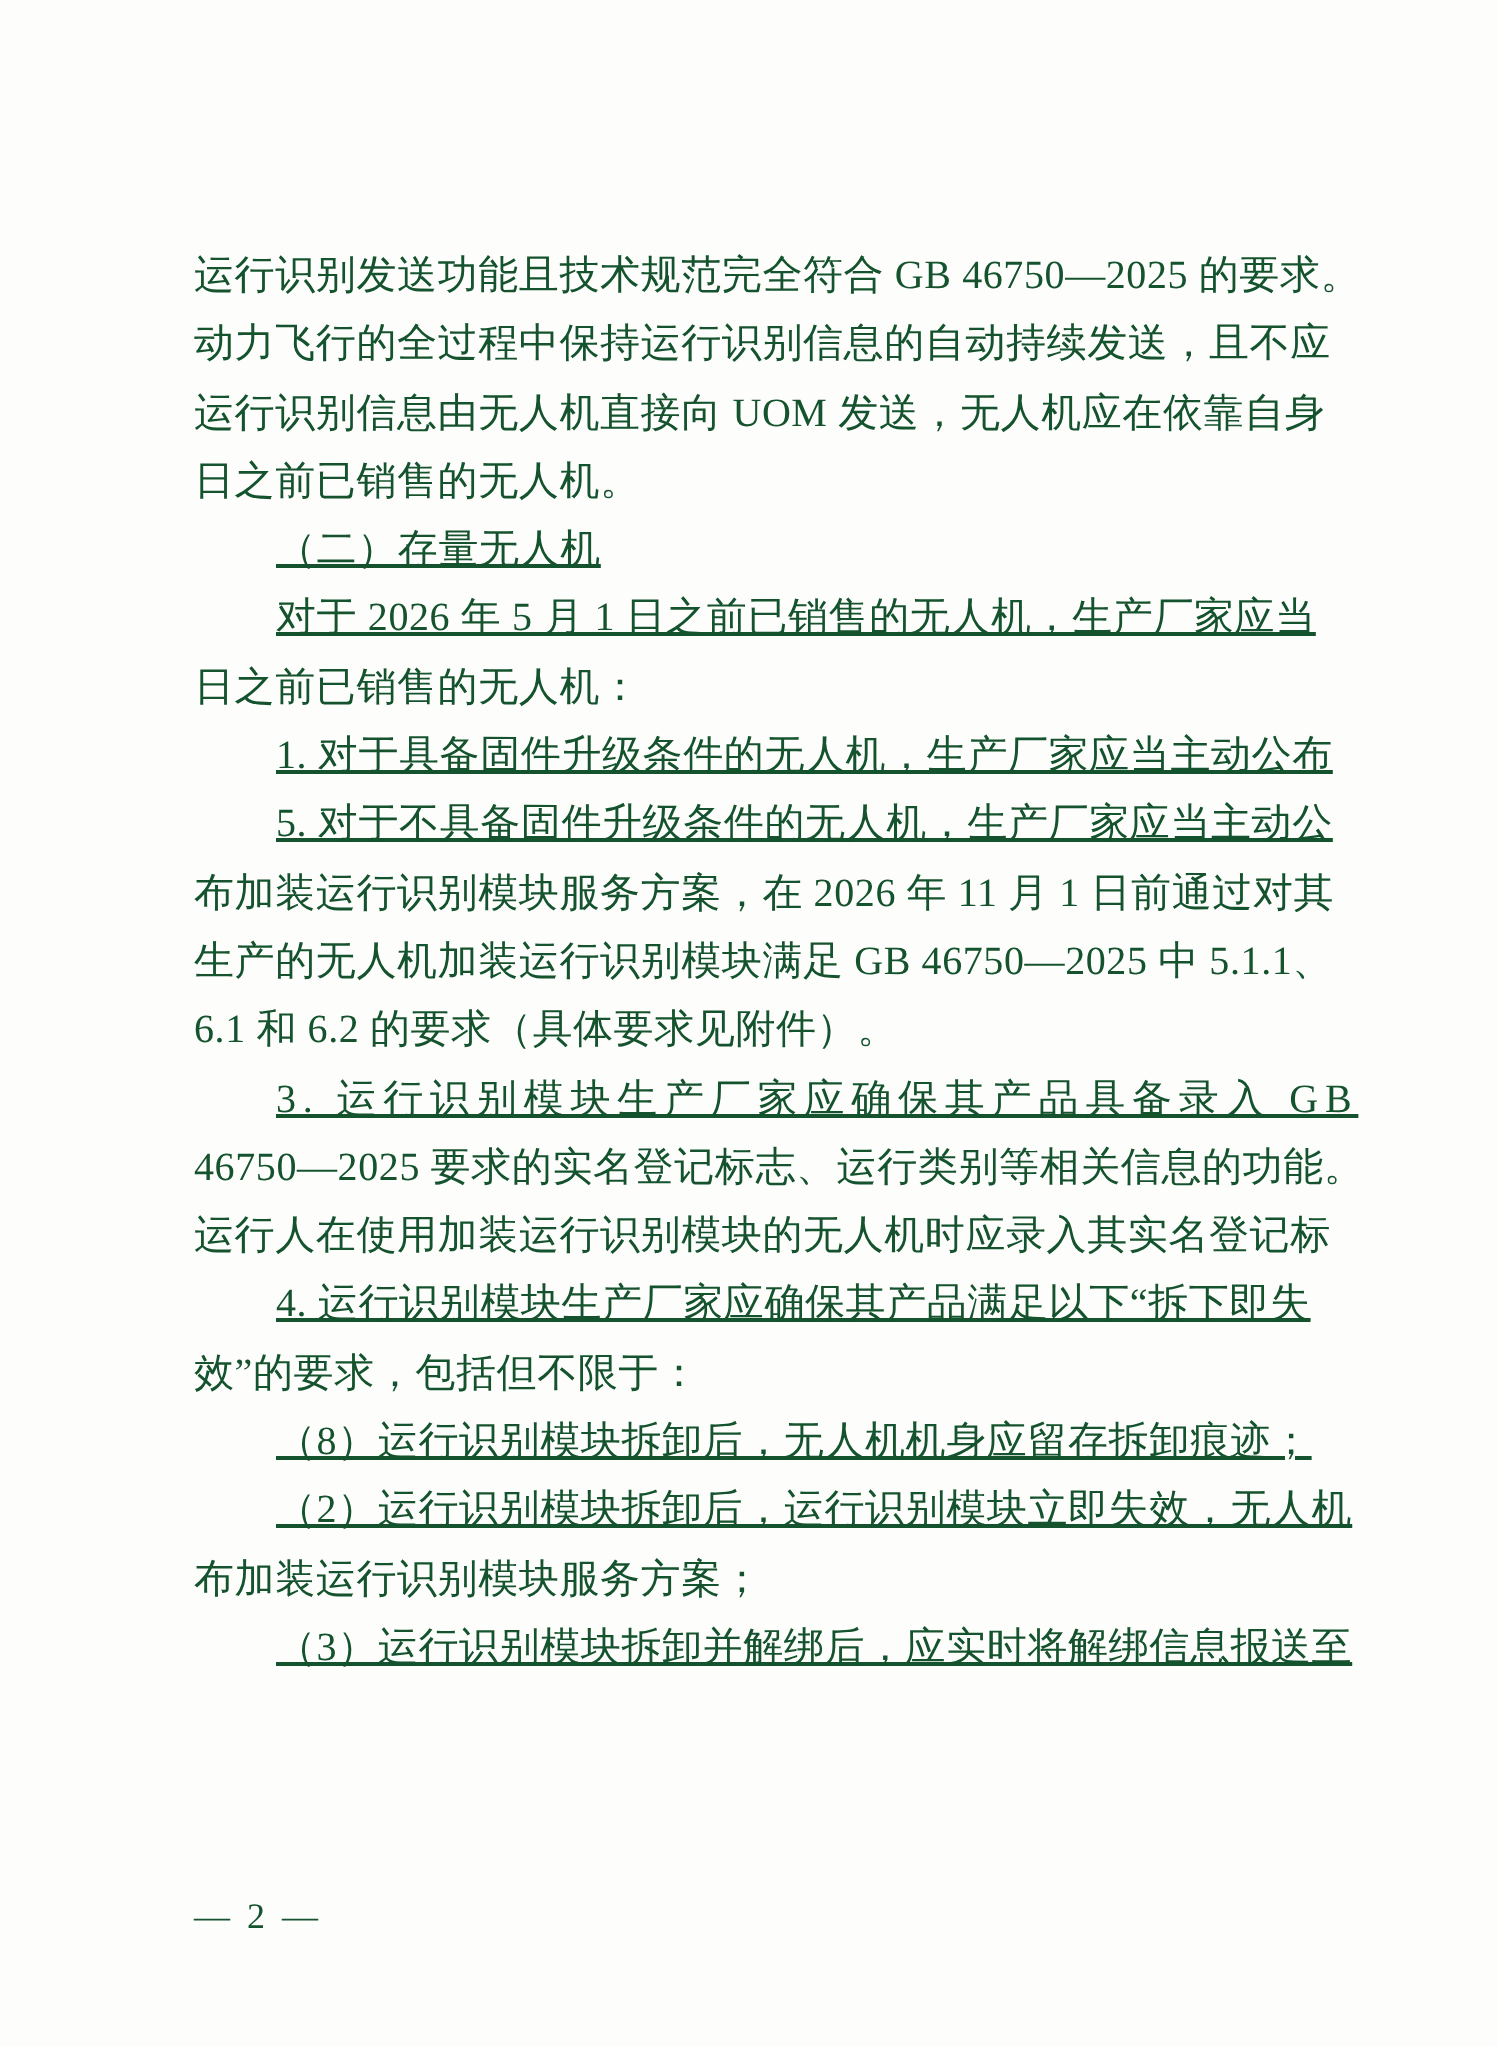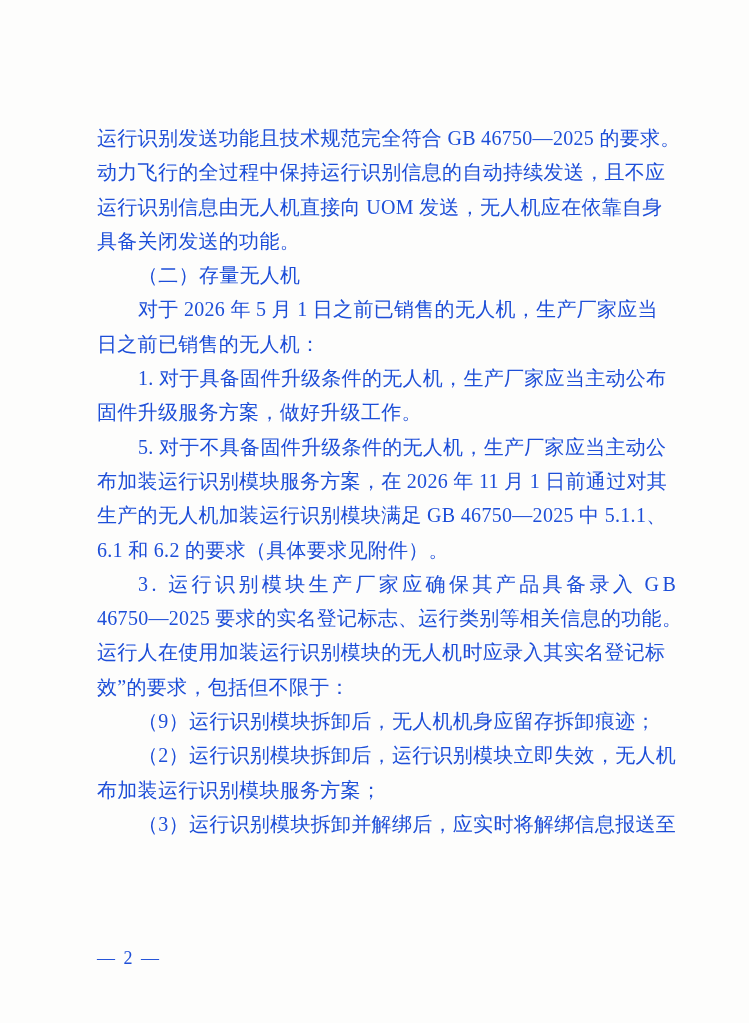--- a/index.html
+++ b/index.html
@@ -8,37 +8,38 @@
     background: #e8e8e8;
   }
   .page {
     position: relative;
     width: 749px;
     height: 1023px;
     margin: 0 auto;
     background: #fdfdfc;
     overflow: hidden;
     font-family: "Liberation Serif", "DejaVu Serif", serif;
-    color: #1d4ed8;
+    color: #14532d;
   }
   .body-text {
     position: absolute;
     left: 97px;
     top: 121px;
     width: 562px;
   }
   .line {
     height: 34.3px;
     line-height: 34.3px;
     font-size: 20px;
     letter-spacing: 0.3px;
     white-space: nowrap;
   }
   .line[data-indent="true"] {
     padding-left: 41px;
+    text-decoration: underline;
   }
   .line[data-stretch="true"] {
     letter-spacing: 3.4px;
   }
   .page-number {
     position: absolute;
     left: 97px;
     top: 947px;
     font-size: 18px;
     line-height: 22px;
@@ -46,33 +47,33 @@
   }
 </style>
 </head>
 <body>
 
 <div class="page">
   <div class="body-text">
     <div class="line" data-indent="false" data-stretch="false">运行识别发送功能且技术规范完全符合 GB 46750—2025 的要求。</div>
     <div class="line" data-indent="false" data-stretch="false">动力飞行的全过程中保持运行识别信息的自动持续发送，且不应</div>
     <div class="line" data-indent="false" data-stretch="false">运行识别信息由无人机直接向 UOM 发送，无人机应在依靠自身</div>
-    <div class="line" data-indent="false" data-stretch="false">具备关闭发送的功能。</div>
+    <div class="line" data-indent="false" data-stretch="false">日之前已销售的无人机。</div>
     <div class="line" data-indent="true" data-stretch="false">（二）存量无人机</div>
     <div class="line" data-indent="true" data-stretch="false">对于 2026 年 5 月 1 日之前已销售的无人机，生产厂家应当</div>
     <div class="line" data-indent="false" data-stretch="false">日之前已销售的无人机：</div>
     <div class="line" data-indent="true" data-stretch="false">1. 对于具备固件升级条件的无人机，生产厂家应当主动公布</div>
-    <div class="line" data-indent="false" data-stretch="false">固件升级服务方案，做好升级工作。</div>
     <div class="line" data-indent="true" data-stretch="false">5. 对于不具备固件升级条件的无人机，生产厂家应当主动公</div>
     <div class="line" data-indent="false" data-stretch="false">布加装运行识别模块服务方案，在 2026 年 11 月 1 日前通过对其</div>
     <div class="line" data-indent="false" data-stretch="false">生产的无人机加装运行识别模块满足 GB 46750—2025 中 5.1.1、</div>
     <div class="line" data-indent="false" data-stretch="false">6.1 和 6.2 的要求（具体要求见附件）。</div>
     <div class="line" data-indent="true" data-stretch="true">3. 运行识别模块生产厂家应确保其产品具备录入 GB</div>
     <div class="line" data-indent="false" data-stretch="false">46750—2025 要求的实名登记标志、运行类别等相关信息的功能。</div>
     <div class="line" data-indent="false" data-stretch="false">运行人在使用加装运行识别模块的无人机时应录入其实名登记标</div>
+    <div class="line" data-indent="true" data-stretch="false">4. 运行识别模块生产厂家应确保其产品满足以下“拆下即失</div>
     <div class="line" data-indent="false" data-stretch="false">效”的要求，包括但不限于：</div>
-    <div class="line" data-indent="true" data-stretch="false">（9）运行识别模块拆卸后，无人机机身应留存拆卸痕迹；</div>
+    <div class="line" data-indent="true" data-stretch="false">（8）运行识别模块拆卸后，无人机机身应留存拆卸痕迹；</div>
     <div class="line" data-indent="true" data-stretch="false">（2）运行识别模块拆卸后，运行识别模块立即失效，无人机</div>
     <div class="line" data-indent="false" data-stretch="false">布加装运行识别模块服务方案；</div>
     <div class="line" data-indent="true" data-stretch="false">（3）运行识别模块拆卸并解绑后，应实时将解绑信息报送至</div>
   </div>
   <div class="page-number">— 2 —</div>
 </div>
 
 </body></html>

